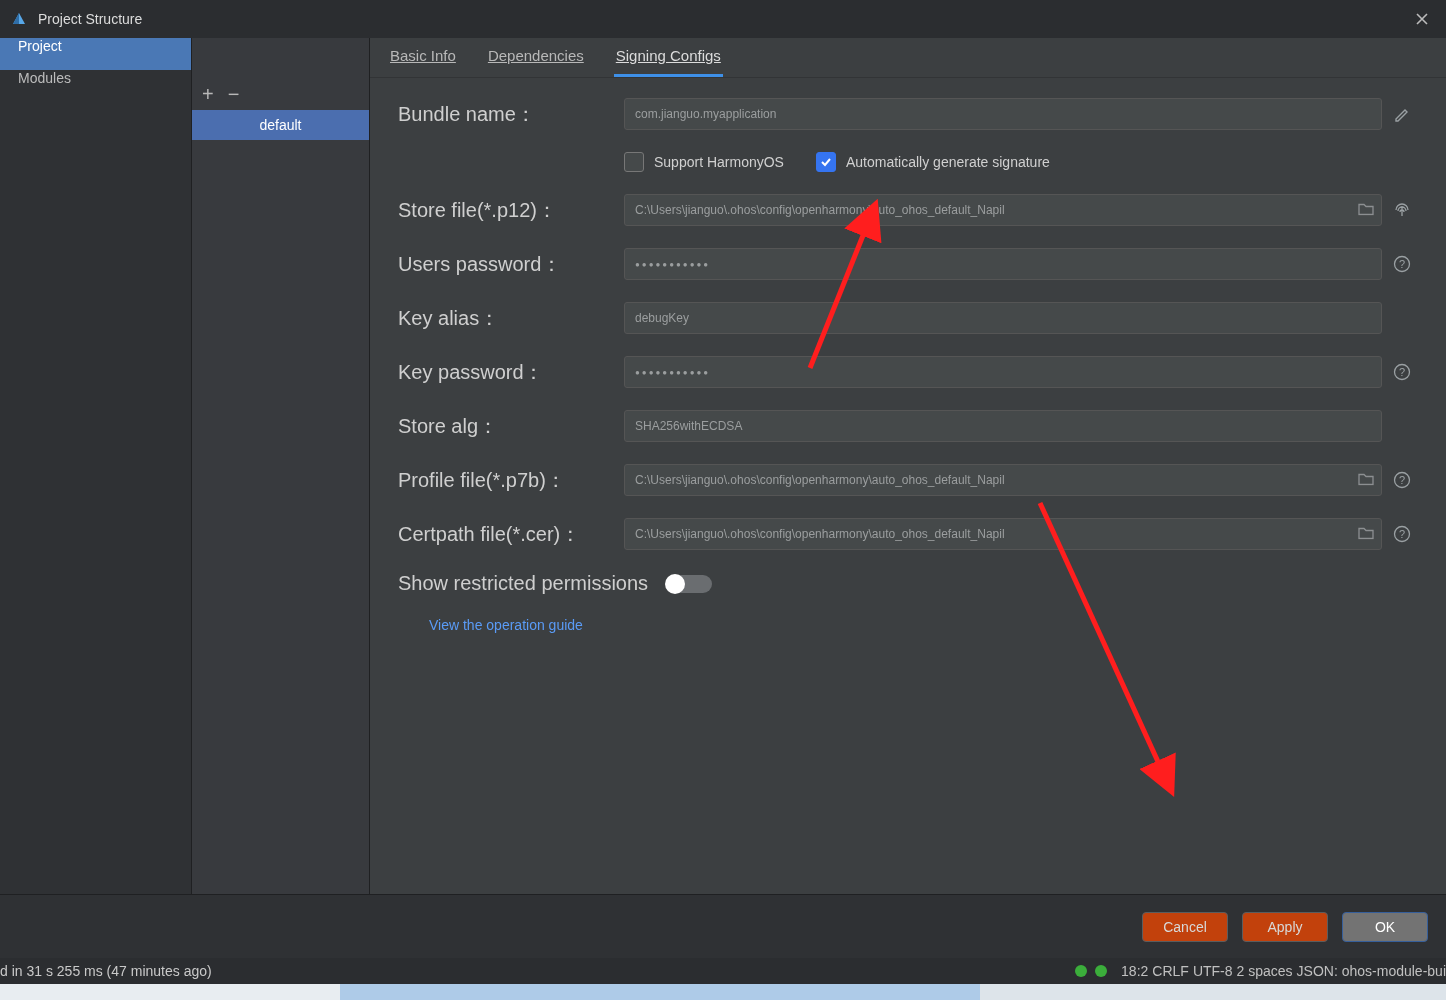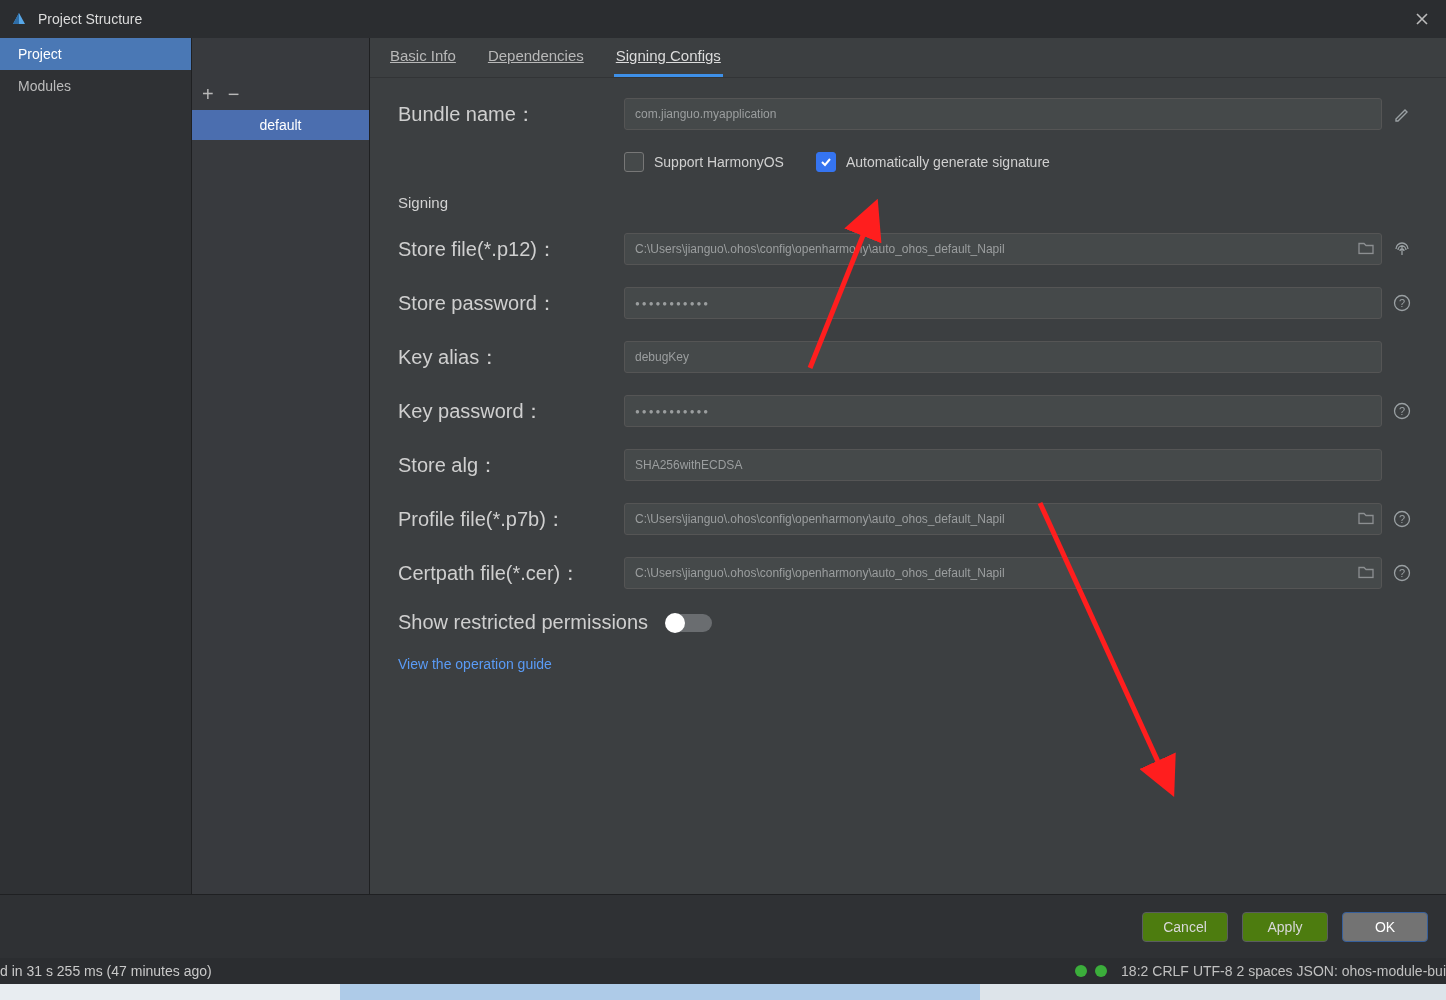--- a/index.html
+++ b/index.html
@@ -24,21 +24,21 @@
 
   
   .titlebar{height:38px;background:var(--bg-darkest);display:flex;align-items:center;padding:0 10px;color:#dcdcdc;}
   .titlebar .app-ico{width:18px;height:18px;margin-right:10px;display:flex;align-items:center;justify-content:center;}
   .titlebar .title{flex:1;font-size:14px;}
   .titlebar .close{width:28px;height:28px;display:flex;align-items:center;justify-content:center;color:#bbb;}
 
   
   .body{flex:1;display:flex;min-height:0;}
   .leftcol{width:192px;background:var(--bg-darker);border-right:1px solid #1f2022;}
-  .leftcol .nav-item{height:32px;display:flex;align-items:center;padding:0 18px;color:#cfcfcf;}
+  .leftcol .nav-item{height:32px;display:flex;align-items:flex-start;padding:0 18px;color:#cfcfcf;}
   .leftcol .nav-item.sel{background:var(--blue);color:#fff;}
   .leftcol .nav-item:not(.sel){color:#bcbcbc;}
 
   .midcol{width:178px;background:var(--bg-dark);border-right:1px solid #1f2022;display:flex;flex-direction:column;}
   .midhead{height:40px;}
   .midtool{height:32px;display:flex;align-items:center;padding:0 10px;gap:14px;color:#c0c0c0;font-size:20px;}
   .midtool span{line-height:1;color:#b8b8b8;}
   .midlist{flex:1;}
   .midrow{height:30px;display:flex;align-items:center;justify-content:center;color:#fff;font-size:14px;}
   .midrow.sel{background:var(--blue-row);}
@@ -61,21 +61,21 @@
   .chk{display:flex;align-items:center;gap:10px;color:#d0d0d0;}
   .chkbox{width:20px;height:20px;border:1px solid #777;border-radius:3px;display:flex;align-items:center;justify-content:center;background:var(--bg-field);}
   .chkbox.checked{background:var(--blue-bright);border-color:var(--blue-bright);color:#fff;}
   .toggle{width:46px;height:18px;border-radius:10px;background:#6a6d70;position:relative;}
   .toggle::after{content:"";position:absolute;width:20px;height:20px;border-radius:50%;background:#fff;left:-1px;top:-1px;}
   a.link{color:var(--link);text-decoration:none;}
   .arrow{position:relative;}
 
   
   .dlgfoot{height:64px;background:var(--bg-darker);display:flex;align-items:center;justify-content:flex-end;padding:0 18px;gap:14px;border-top:1px solid #1f2022;}
-  .btn{min-width:86px;height:30px;border:1px solid #5a5d5f;background:#4d7c0f;color:#d8d8d8;border-radius:4px;display:flex;align-items:center;justify-content:center;padding:0 18px;font-size:14px;}
+  .btn{min-width:86px;height:30px;border:1px solid #5a5d5f;background:#c2410c;color:#d8d8d8;border-radius:4px;display:flex;align-items:center;justify-content:center;padding:0 18px;font-size:14px;}
   .btn.primary{background:#737373;border-color:#365f9b;color:#fff;align-items:center;}
 
   
   .status{height:26px;background:var(--bg-darkest);display:flex;align-items:center;color:#c9c9c9;font-size:14px;padding:0 0 0 0;}
   .status .msg{flex:1;white-space:nowrap;overflow:hidden;}
   .status .dots{display:flex;gap:8px;margin:0 12px;}
   .status .dot{width:12px;height:12px;border-radius:50%;background:var(--green);}
   .status .seg{margin:0 2px;color:#c0c0c0;}
 
   .bottombar{height:16px;background:#dde4ea;display:flex;}
@@ -158,39 +158,38 @@
               <svg width="14" height="14" viewBox="0 0 14 14">
                   <path d="M3 7 L6 10 L11 4" stroke="#fff" stroke-width="2" fill="none"></path>
                 </svg>
             </span>
             <span>Automatically generate signature</span>
           </div>
         </div>
         <div class="afteric"></div>
       </div>
 
-      <div class="section-h">Signing</div>
 
       <div class="row">
         <div class="label">Store file(*.p12)：</div>
         <div class="field txtwrap">
           <input class="txt" readonly="" value="C:\Users\jianguo\.ohos\config\openharmony\auto_ohos_default_Napil" style="">
           <span class="inl-ico"><svg width="16" height="14" viewBox="0 0 16 14">
                 <path d="M1 3h5l2 2h7v8H1z" fill="none" stroke="#8c8f91" stroke-width="1.3"></path>
               </svg></span>
         </div>
         <div class="afteric">
           <svg width="20" height="20" viewBox="0 0 20 20">
               <path d="M4 10a6 6 0 0 1 12 0 M6 11a4 4 0 0 1 8 0 M8 12a2 2 0 0 1 4 0 M10 6v10" fill="none" stroke="#9aa0a3" stroke-width="1.3"></path>
             </svg>
         </div>
       </div>
 
       <div class="row">
-        <div class="label">Store password：</div>
+        <div class="label">Users password：</div>
         <div class="field"><input class="txt" style="letter-spacing: 2px; font-size: 8px;" readonly="" value="●●●●●●●●●●●"></div>
         <div class="afteric">
             <svg width="18" height="18" viewBox="0 0 18 18">
               <circle cx="9" cy="9" r="7.5" fill="none" stroke="#9aa0a3" stroke-width="1.3"></circle>
               <text x="9" y="13" text-anchor="middle" font-size="11" fill="#9aa0a3">?</text>
             </svg>
           </div>
       </div>
 
       <div class="row">
@@ -246,21 +245,21 @@
               <text x="9" y="13" text-anchor="middle" font-size="11" fill="#9aa0a3">?</text>
             </svg>
           </div>
       </div>
 
       <div class="row" style="margin-top:6px;">
         <div class="label" style="width:auto;margin-right:18px;">Show restricted permissions</div>
         <div class="toggle"></div>
       </div>
 
-      <div style="margin-top:20px;">
+      <div style="margin-top:20px;margin-left:31px;">
         <a class="link" href="#">View the operation guide</a>
       </div>
 
       <svg class="anno" style="left:0;top:0;" width="940" height="760">
         <defs>
           <marker id="ah" markerWidth="8" markerHeight="8" refX="6" refY="4" orient="auto">
               <path d="M0 0 L8 4 L0 8 Z" class="arrowhead"></path>
             </marker>
         </defs>
         <line x1="440" y1="290" x2="504" y2="130" class="arrowline" marker-end="url(#ah)"></line>

